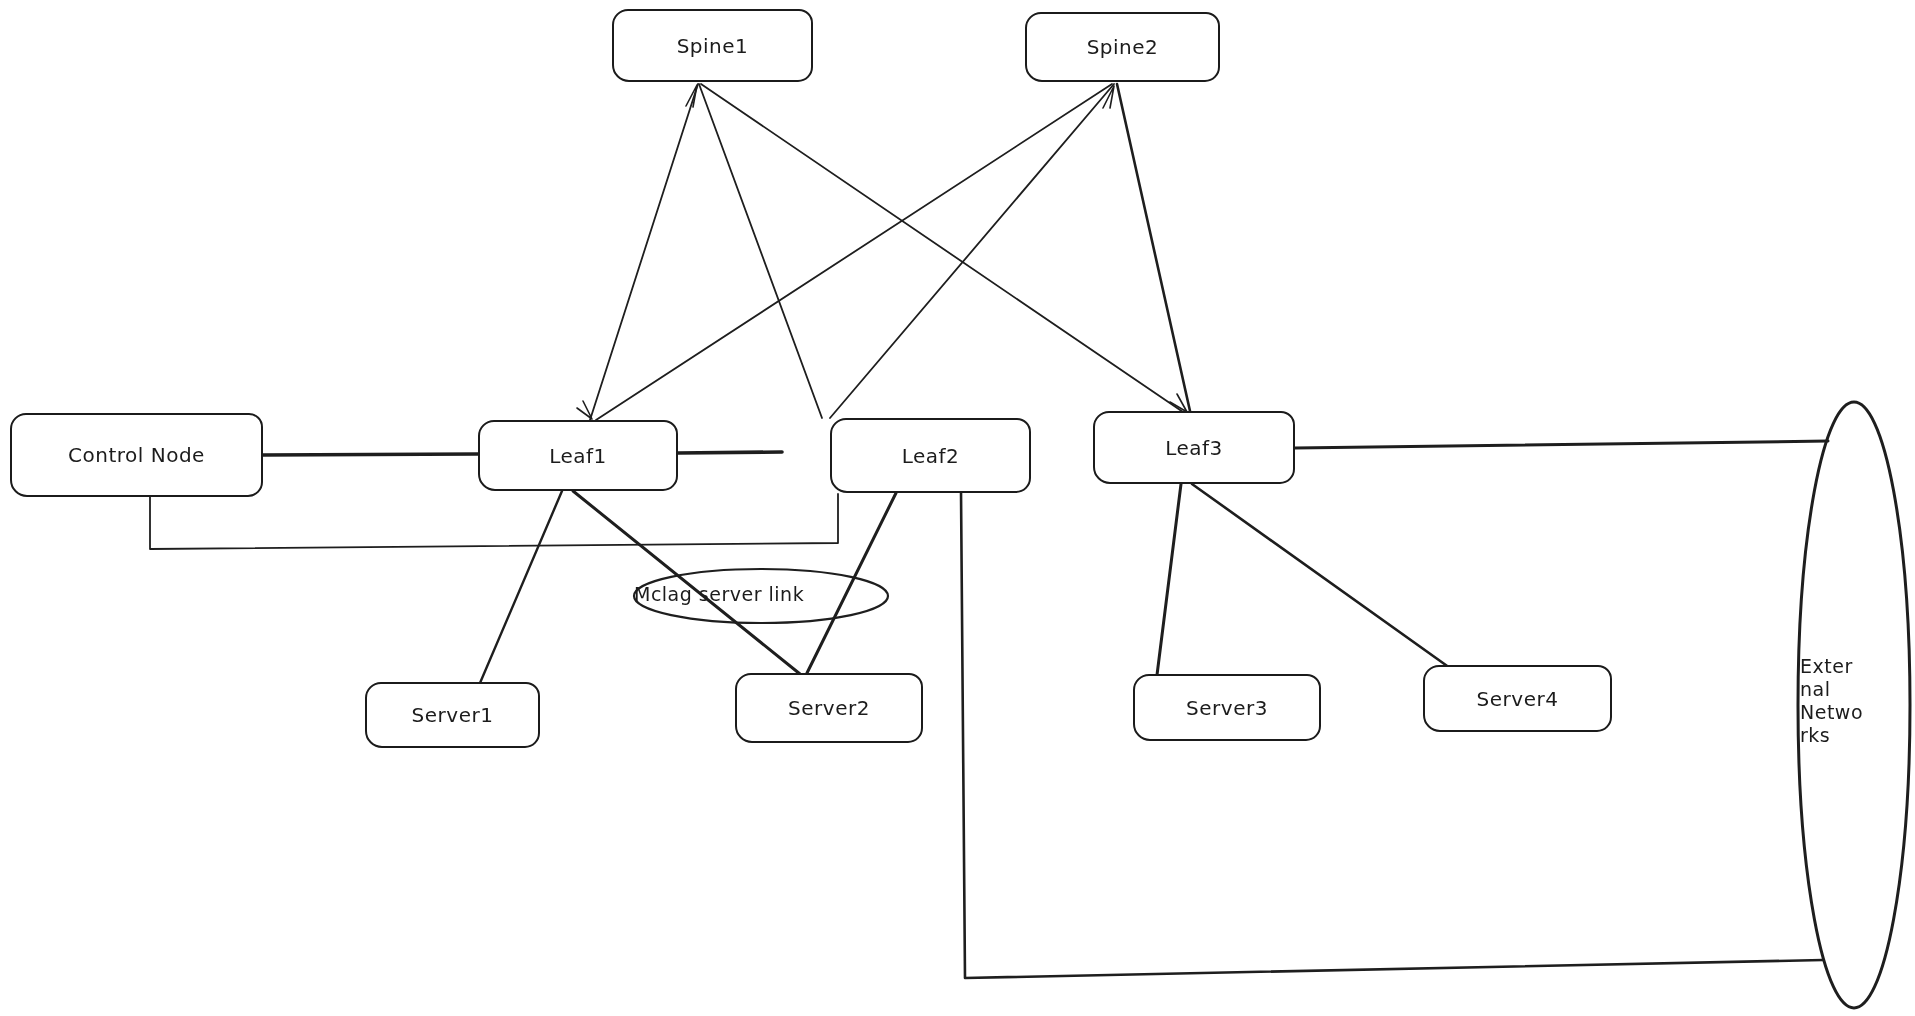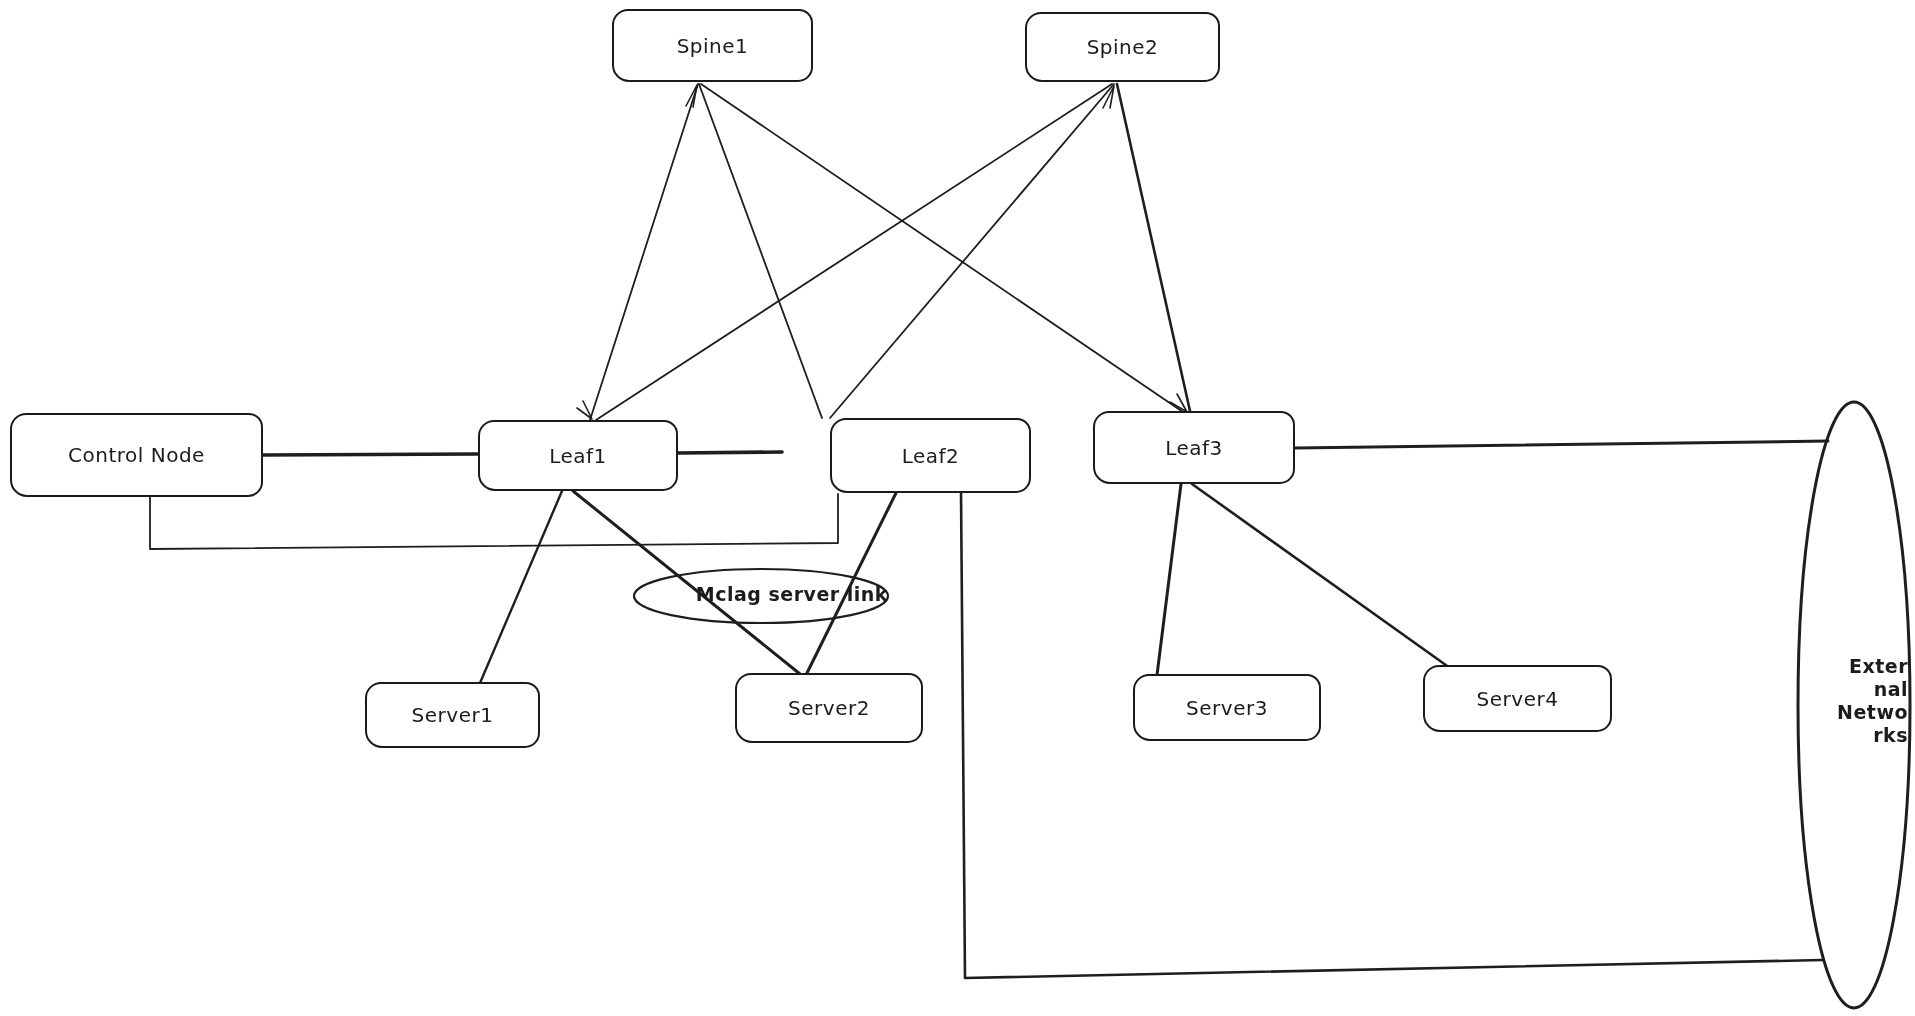--- a/index.html
+++ b/index.html
@@ -38,22 +38,21 @@
   .node .label {
     font-size: 20px;
     color: #1c1c1c;
     letter-spacing: 0.5px;
     white-space: nowrap;
   }
   .float-label {
     position: absolute;
     z-index: 3;
     color: #1c1c1c;
-    text-align: right;
-    font-weight: bold;
+    text-align: left;
   }
   #mclag-label {
     left: 634px;
     top: 583px;
     width: 254px;
     font-size: 19px;
     letter-spacing: 0.5px;
   }
   #external-label {
     left: 1800px;

